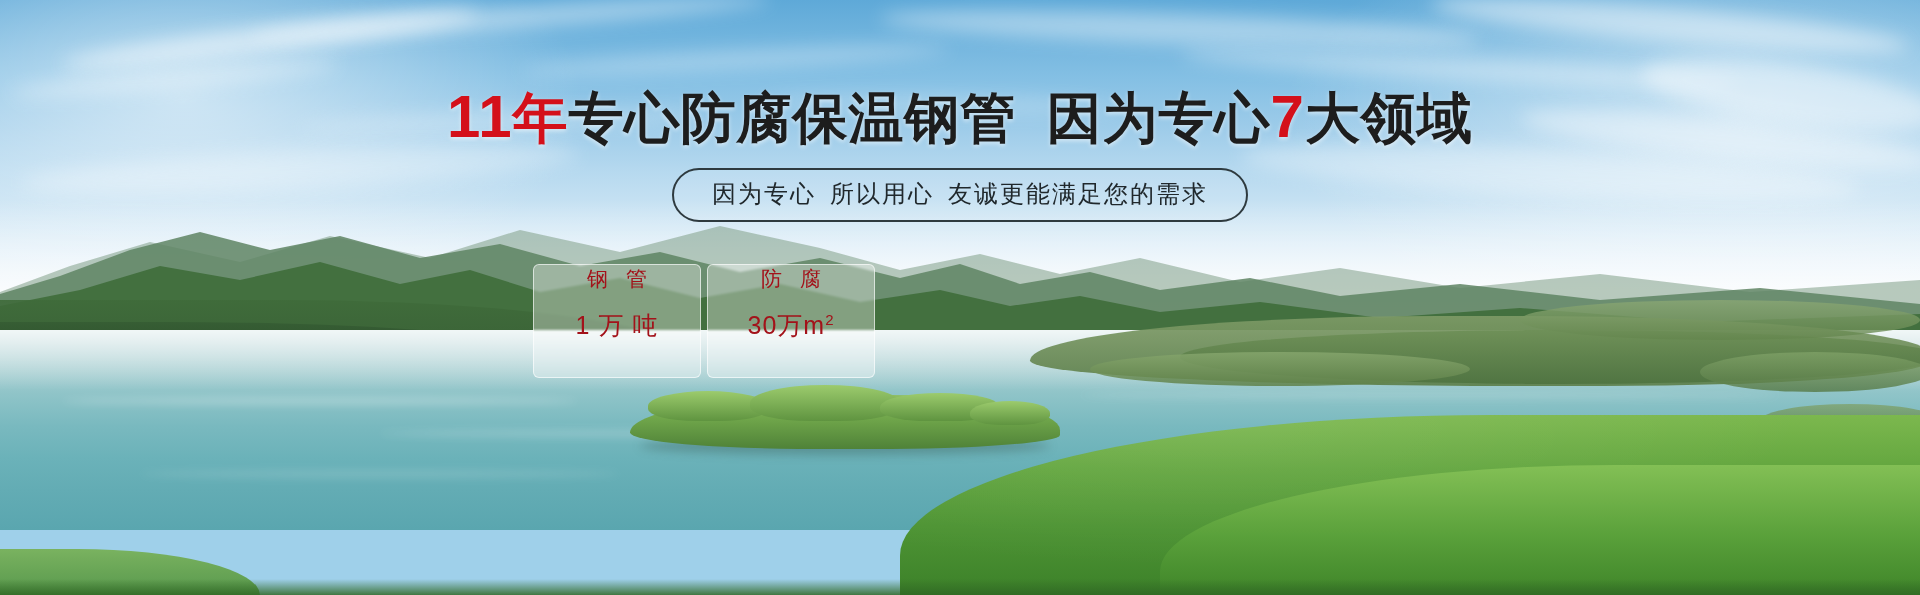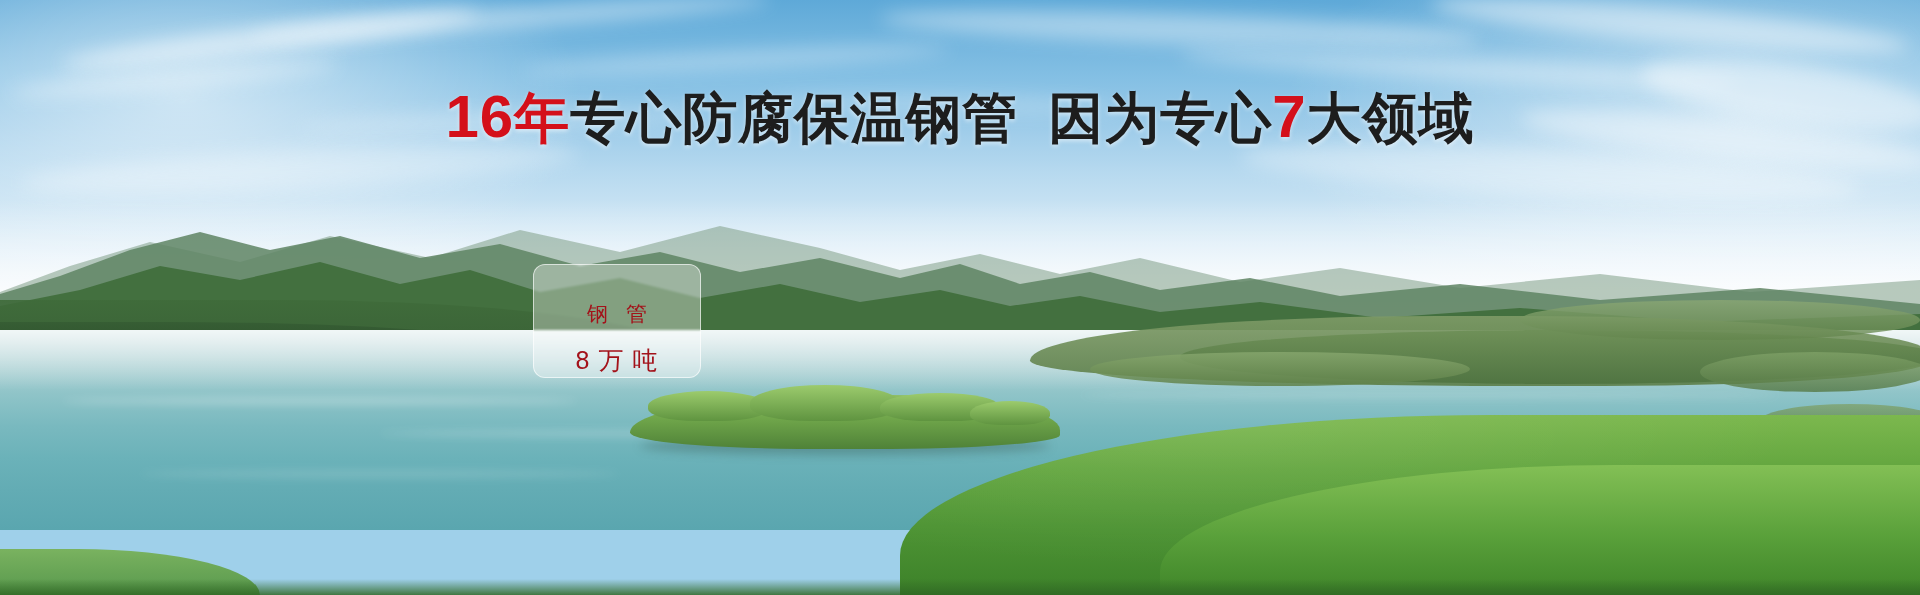--- a/index.html
+++ b/index.html
@@ -179,22 +179,22 @@
 
   
   .cards{
     position:absolute;left:533px;top:264px;width:510px;height:112px;
     display:flex;gap:6px;
   }
   .card{
     width:166px;height:112px;
     background:rgba(255,255,255,.34);
     border:1px solid rgba(255,255,255,.62);
-    border-radius:12px;
-    display:flex;flex-direction:column;align-items:center;justify-content:flex-end;
+    border-radius:6px;
+    display:flex;flex-direction:column;align-items:center;justify-content:flex-start;
     backdrop-filter:blur(1px);
   }
   .card-title{
     font-size:21px;letter-spacing:6px;color:#a3121a;font-weight:normal;
     margin-bottom:16px;padding-left:6px;
   }
   .card-value{
     font-size:25px;color:#a3121a;letter-spacing:1px;white-space:nowrap;
   }
   .card-value sup{font-size:15px;vertical-align:super;}
@@ -265,30 +265,41 @@
     <div class="island-tuft it3"></div>
     <div class="island-tuft it4"></div>
   </div>
 
   <div class="fg-grass"></div>
   <div class="fg-grass2"></div>
   <div class="fg-grass-left"></div>
   <div class="fg-grass-strip"></div>
 
   <div class="headline">
-    <span class="red num">16</span><span class="red">年</span><span>专心防腐保温钢管</span><span class="gap"></span><span>因为专心</span><span class="red num">7</span><span>大领域</span>
+    <span class="red num">11</span><span class="red">年</span><span>专心防腐保温钢管</span><span class="gap"></span><span>因为专心</span><span class="red num">7</span><span>大领域</span>
   </div>
 
+  <div class="subtitle-wrap">
+    <div class="subtitle">
+      <span>因为专心</span><span class="sp"></span><span>所以用心</span><span class="sp"></span><span>友诚更能满足您的需求</span>
+    </div>
+  </div>
 
   <div class="cards">
 
     <div class="card">
       <div class="card-title">钢 管</div>
       <div class="card-value">
-        <span>8 万 吨</span><sup></sup>
+        <span>1 万 吨</span><sup></sup>
       </div>
     </div>
 
+    <div class="card">
+      <div class="card-title">防 腐</div>
+      <div class="card-value">
+        <span>30万m</span><sup>2</sup>
+      </div>
+    </div>
 
 
   </div>
 
 </div>
 
 </body></html>

